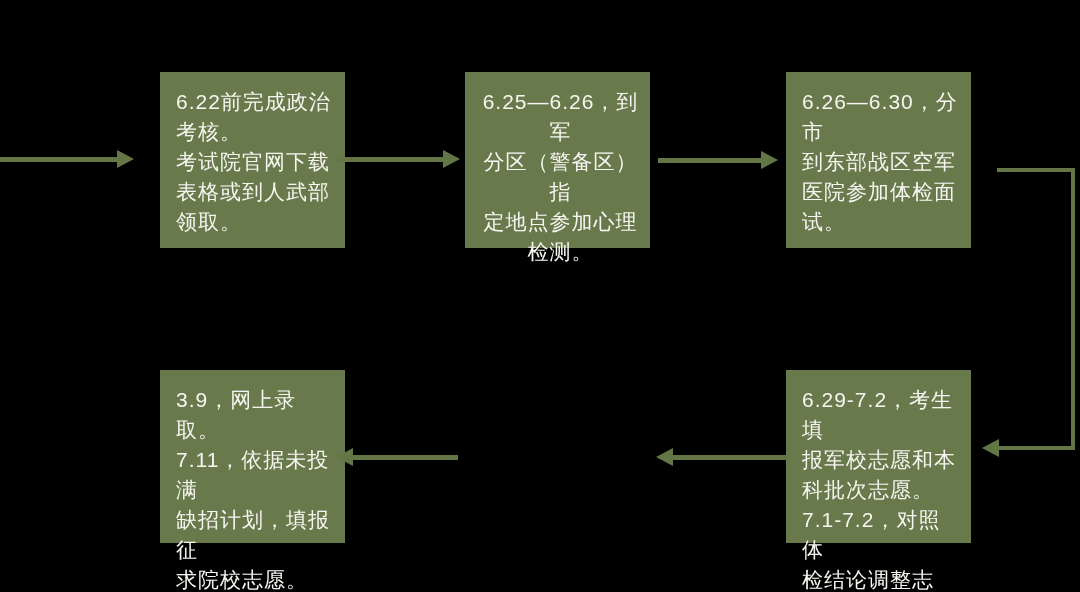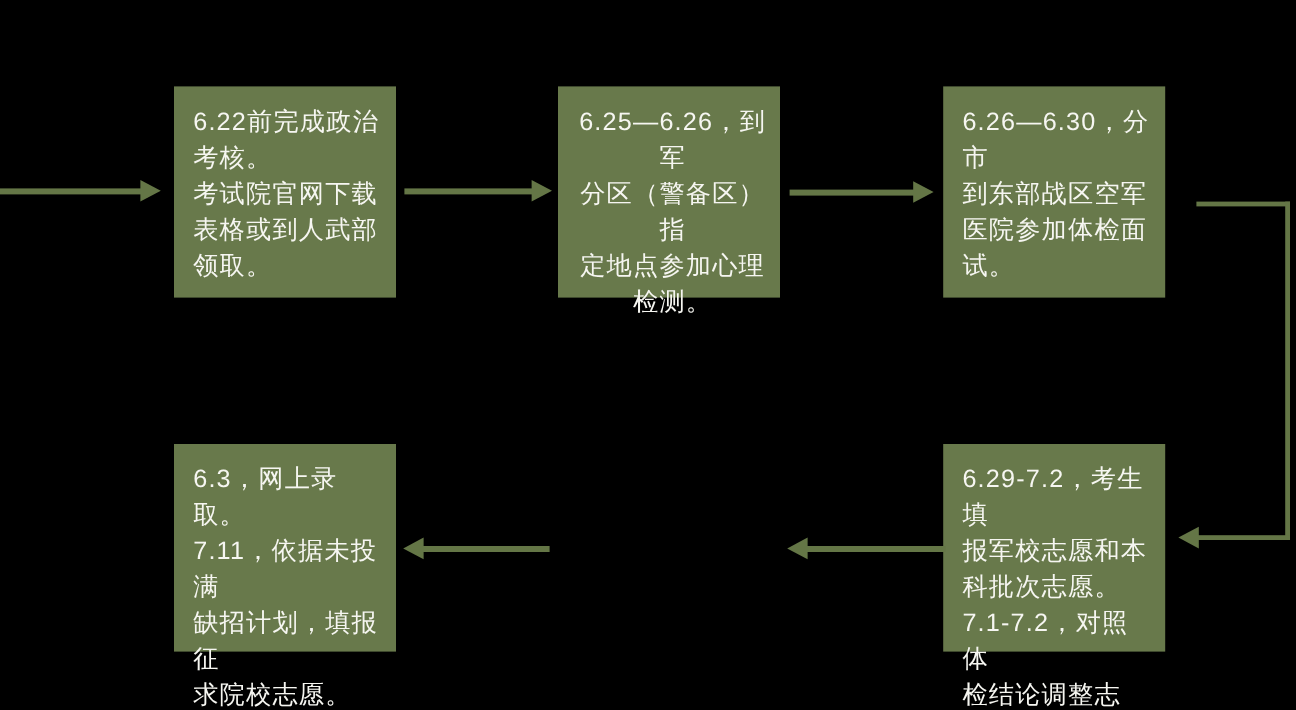--- a/index.html
+++ b/index.html
@@ -27,21 +27,21 @@
     background: var(--box_fill);
     color: var(--box_text);
     font-size: 21px;
     line-height: 30px;
     letter-spacing: 1px;
     padding: 15px 10px 0 16px;
     white-space: pre-line;
   }
   .row-top { top: 72px; height: 176px; }
   .row-bottom { top: 370px; height: 173px; }
-  .col-1 { left: 145px; }
+  .col-1 { left: 160px; }
   .col-2 { left: 465px; text-align: center; }
   .col-3 { left: 786px; }
 
   .hline { position: absolute; height: 5px; background: var(--arrow); }
   .vline { position: absolute; width: 4px; background: var(--arrow); }
   .thin { height: 4px; }
   .head-right {
     position: absolute; width: 0; height: 0;
     border-top: 9px solid transparent;
     border-bottom: 9px solid transparent;
@@ -71,21 +71,21 @@
   <div class="flow-box row-top col-3">6.26—6.30，分市
 到东部战区空军
 医院参加体检面
 试。</div>
 
   <div class="flow-box row-bottom col-3">6.29-7.2，考生填
 报军校志愿和本
 科批次志愿。
 7.1-7.2，对照体
 检结论调整志愿。</div>
-  <div class="flow-box row-bottom col-1">6.3，网上录取。
+  <div class="flow-box row-bottom col-1">3.9，网上录取。
 7.11，依据未投满
 缺招计划，填报征
 求院校志愿。</div>
 
   <div>
     <div class="hline" style="left:0; top:157px; width:118px;"></div>
     <div class="head-right" style="left:117px; top:150px;"></div>
   </div>
 
   <div>

